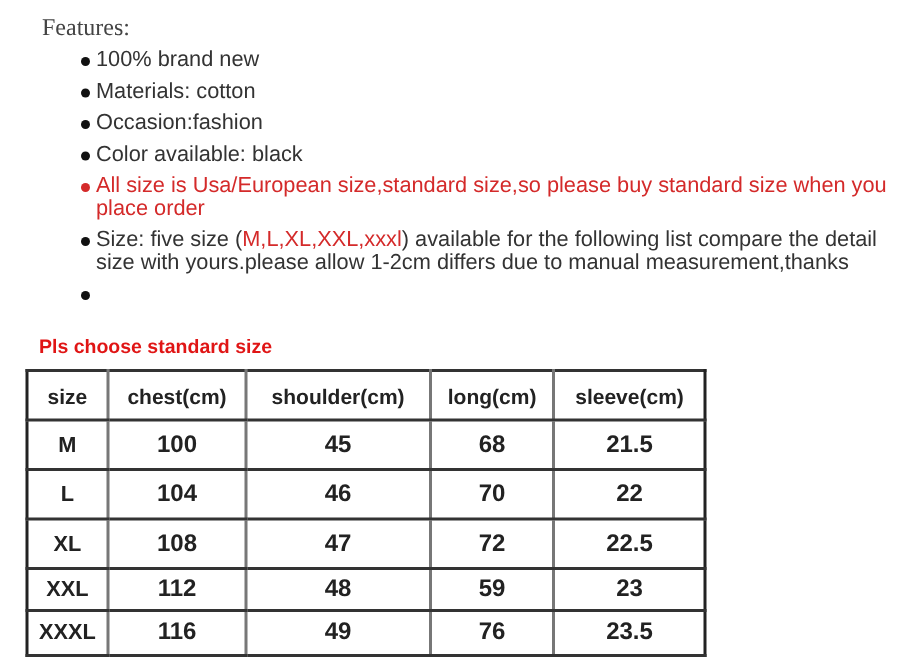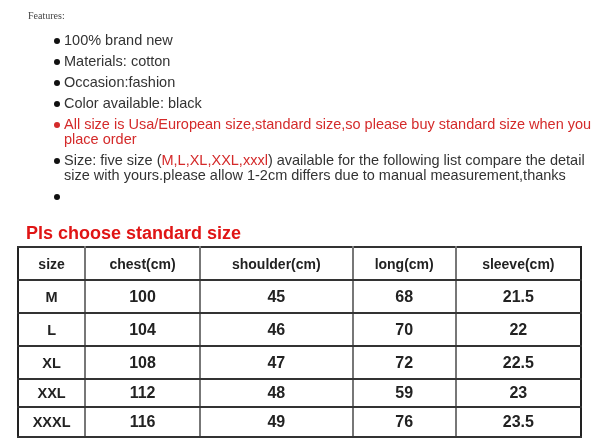--- a/index.html
+++ b/index.html
@@ -1,25 +1,25 @@
 <!DOCTYPE html>
 <html><head>
   <meta charset="utf-8">
   <style>
     html, body { margin: 0; padding: 0; background: #ffffff; }
     body { width: 600px; height: 447px; position: relative; overflow: hidden; color: #222; }
-    .features-title { position: absolute; left: 28px; top: 10px; font-family: "Liberation Serif", serif; font-size: 10px; color: #444; }
+    .features-title { position: absolute; left: 28px; top: 10px; font-family: "Liberation Serif", serif; font-size: 16px; color: #444; }
     .bullets { position: absolute; left: 54px; top: 33px; width: 540px; font-family: Liberation Sans, sans-serif; font-size: 14.5px; line-height: 15px; color: #333; }
     .bullet { position: relative; padding-left: 10px; margin-bottom: 6px; }
     .bullet .dot { position: absolute; left: 0; top: 5px; width: 6px; height: 6px; border-radius: 50%; background: #111; }
     .bullet.red { color: #d42a2a; }
     .bullet.red .dot { background: #d42a2a; }
     .red-text { color: #d42a2a; margin-top: 34px; }
-    .choose { position: absolute; left: 26px; top: 223px; font-family: "Liberation Sans", sans-serif; font-weight: bold; font-size: 18px; color: #e01515; }
-    table.size { position: absolute; left: 17px; top: 246px; width: 565px; border-collapse: collapse; font-family: "Liberation Sans", sans-serif; font-weight: bold; color: #222; }
+    .choose { position: absolute; left: 26px; top: 223px; font-family: "Liberation Sans", sans-serif; font-weight: bold; font-size: 13px; color: #e01515; }
+    table.size { position: absolute; left: 17px; top: 246px; width: 454px; border-collapse: collapse; font-family: "Liberation Sans", sans-serif; font-weight: bold; color: #222; }
     table.size td, table.size th { border: 2px solid #333; text-align: center; padding: 0; }
     table.size th { font-size: 14px; height: 31px; font-weight: bold; }
     table.size td { font-size: 16px; }
     table.size td.sz { font-size: 14.5px; }
     tr.r0 td { height: 31px; }
     tr.r1 td { height: 31px; }
     tr.r2 td { height: 31px; }
     tr.r3 td { height: 26px; }
     tr.r4 td { height: 28px; }
     table.size td, table.size th { border-left-color: #777; border-right-color: #777; }

